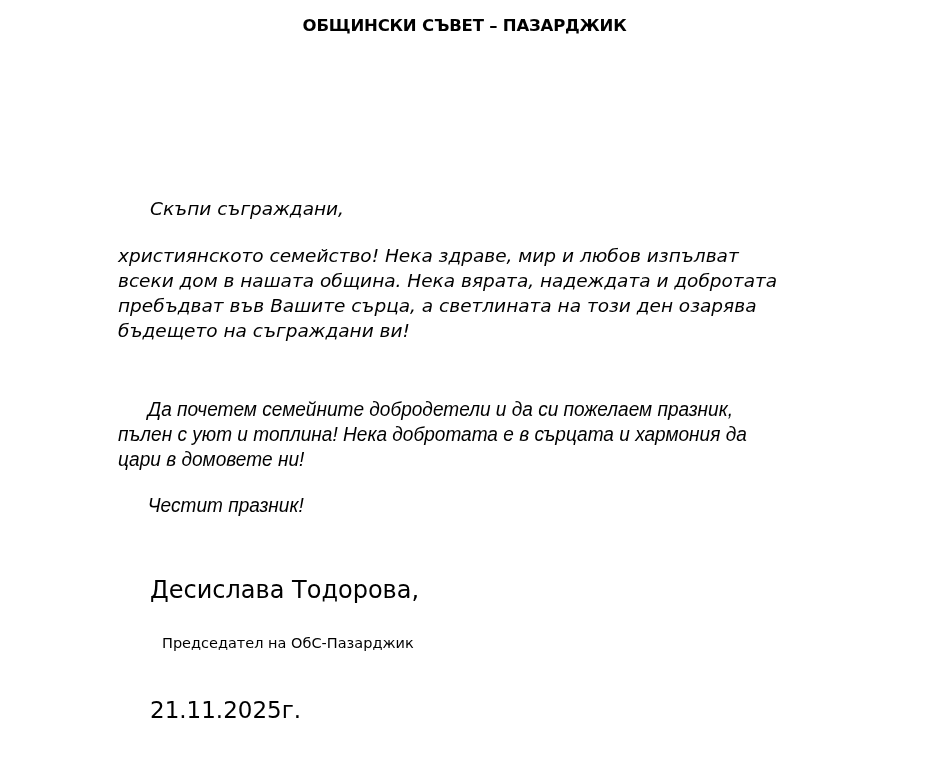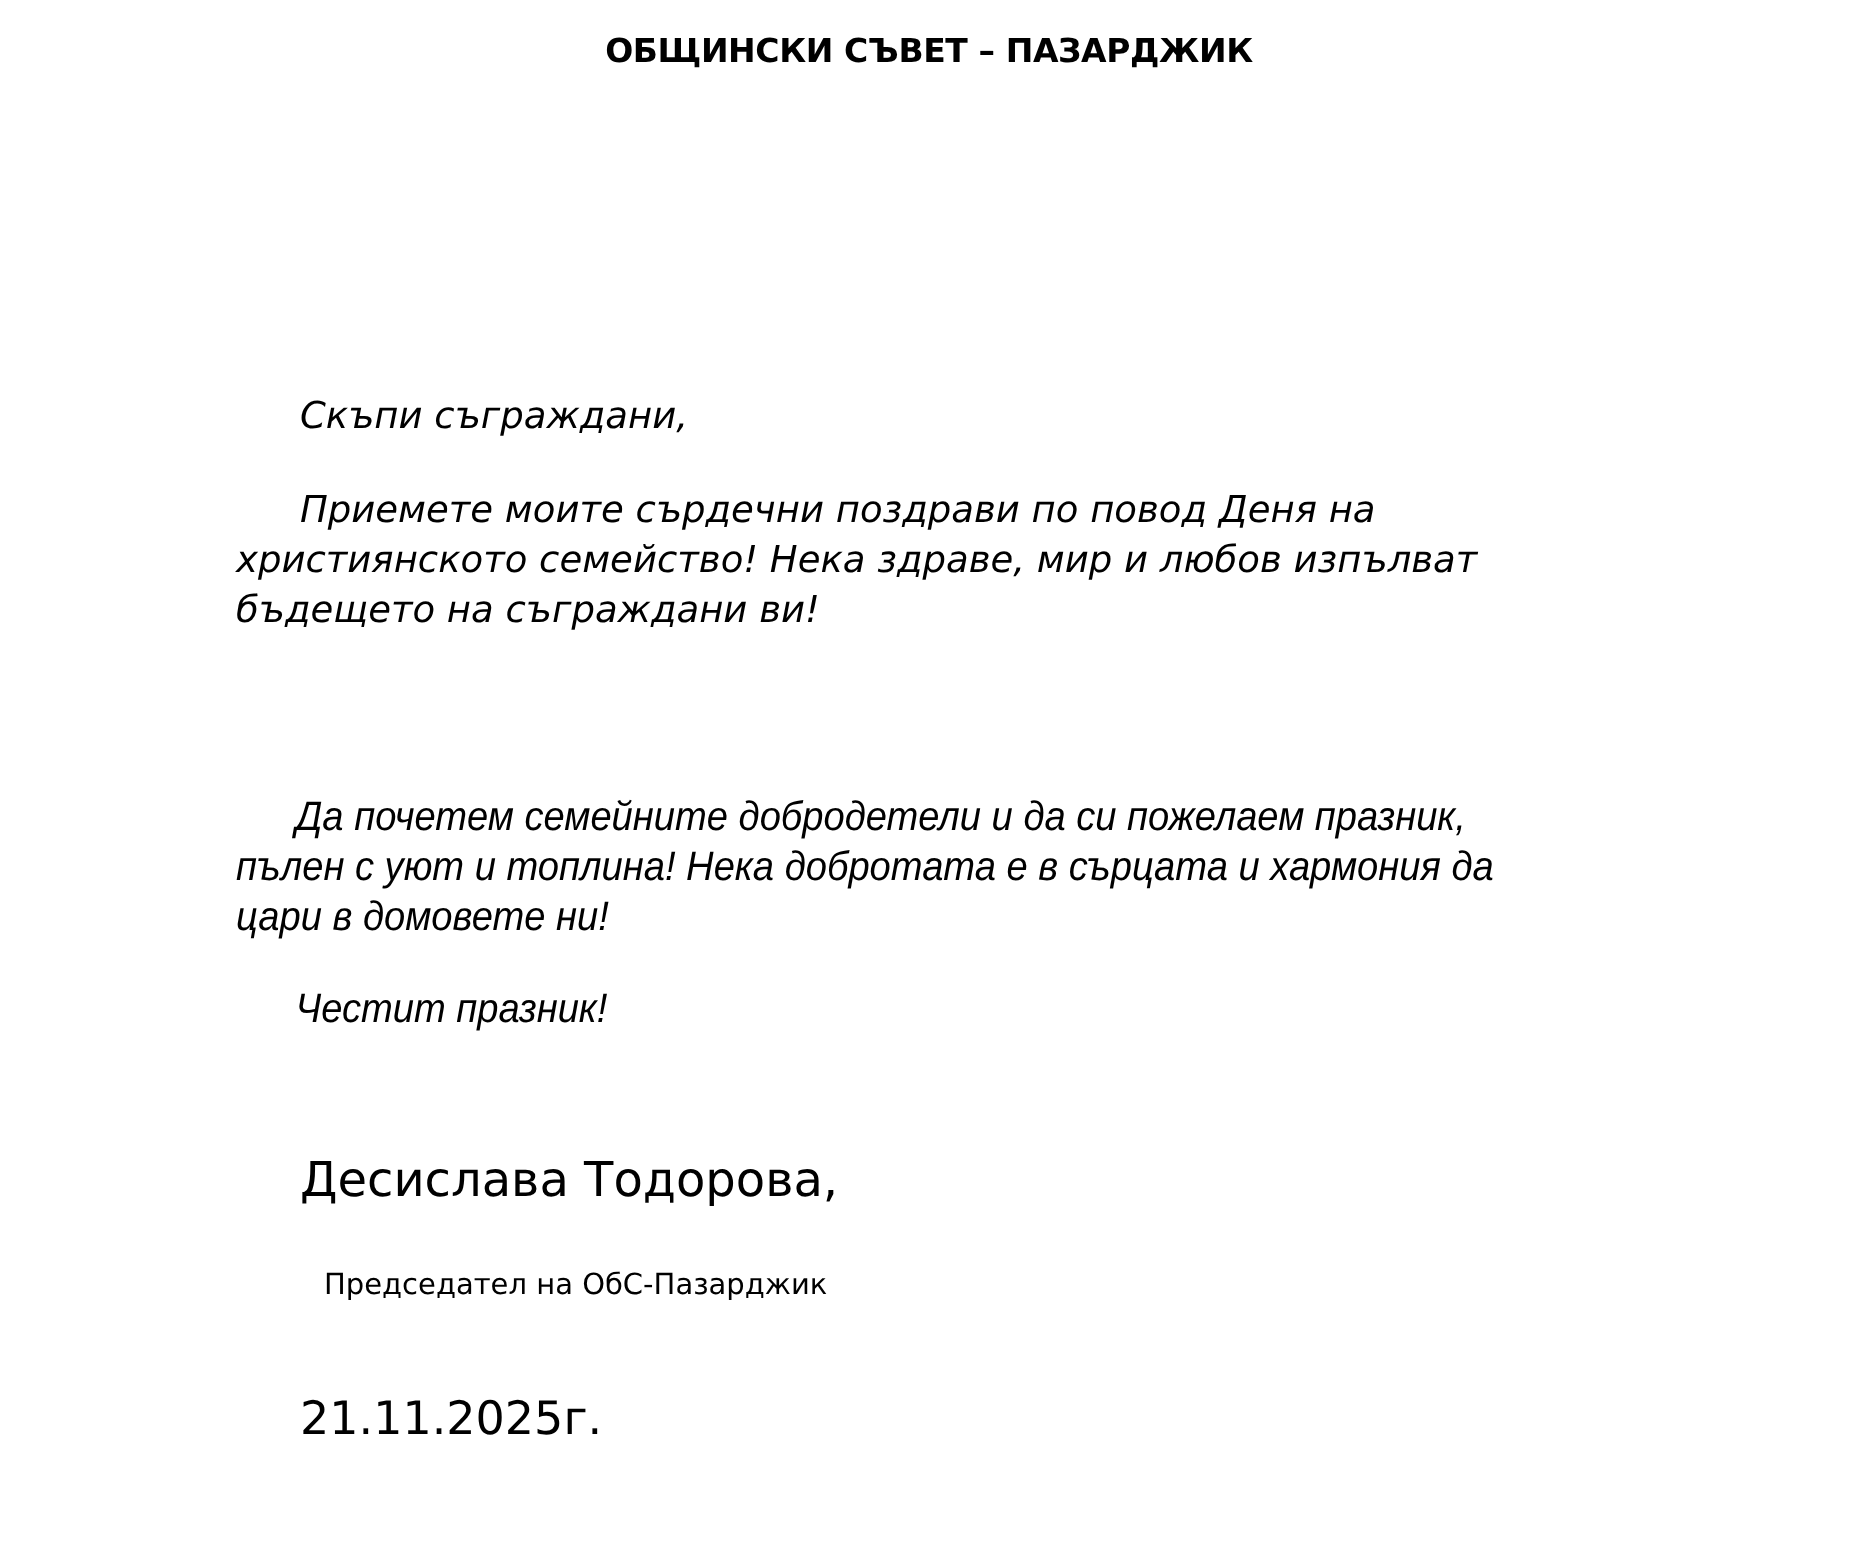--- a/index.html
+++ b/index.html
@@ -34,22 +34,23 @@
 </head>
 <body>
 
 <div class="title">ОБЩИНСКИ СЪВЕТ – ПАЗАРДЖИК</div>
 
 <div class="body-text greeting">
   <span class="line indent">Скъпи съграждани,</span>
 </div>
 
 <div class="body-text p1">
-  <span class="line indent">Приемете моите сърдечни поздрави по повод Деня на</span>
   <span class="line">християнското семейство! Нека здраве, мир и любов изпълват</span>
+  <span class="line">всеки дом в нашата община. Нека вярата, надеждата и добротата</span>
+  <span class="line">пребъдват във Вашите сърца, а светлината на този ден озарява</span>
   <span class="line">бъдещето на съграждани ви!</span>
 </div>
 
 <div class="body-text p2">
   <span class="line indent">Да почетем семейните добродетели и да си пожелаем празник,</span>
   <span class="line">пълен с уют и топлина! Нека добротата е в сърцата и хармония да</span>
   <span class="line">цари в домовете ни!</span>
 </div>
 
 <div class="body-text p3">

